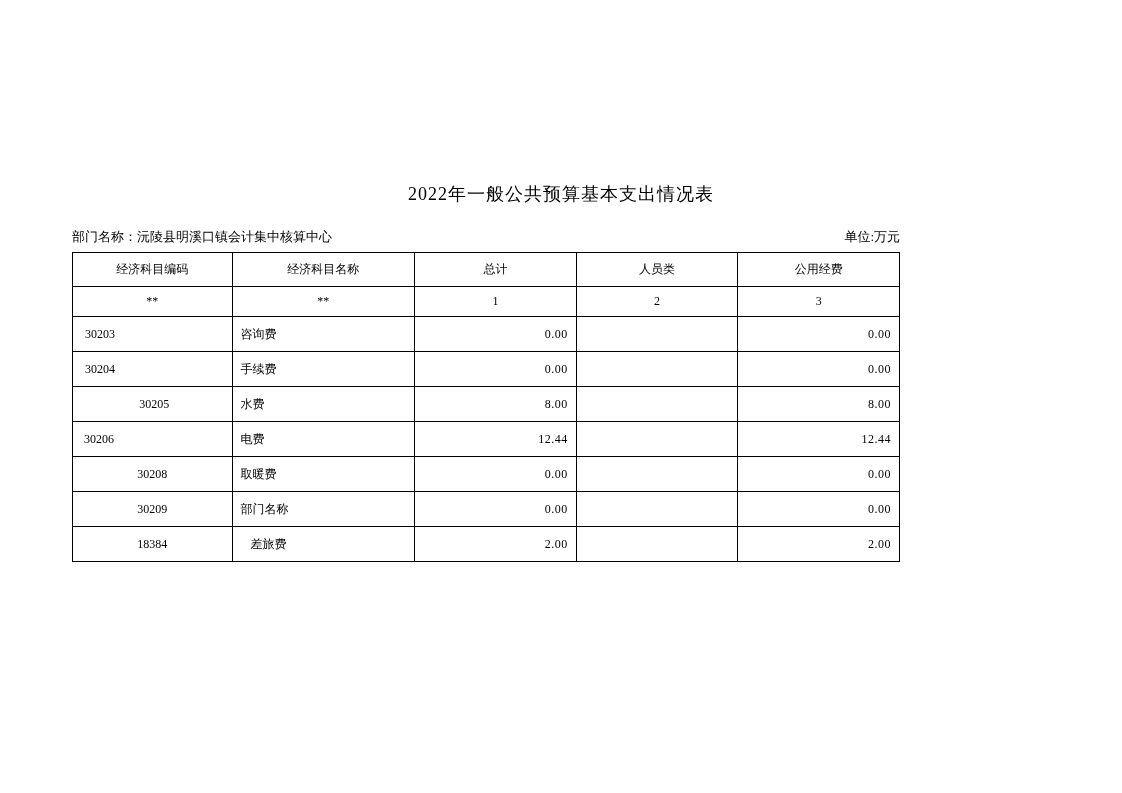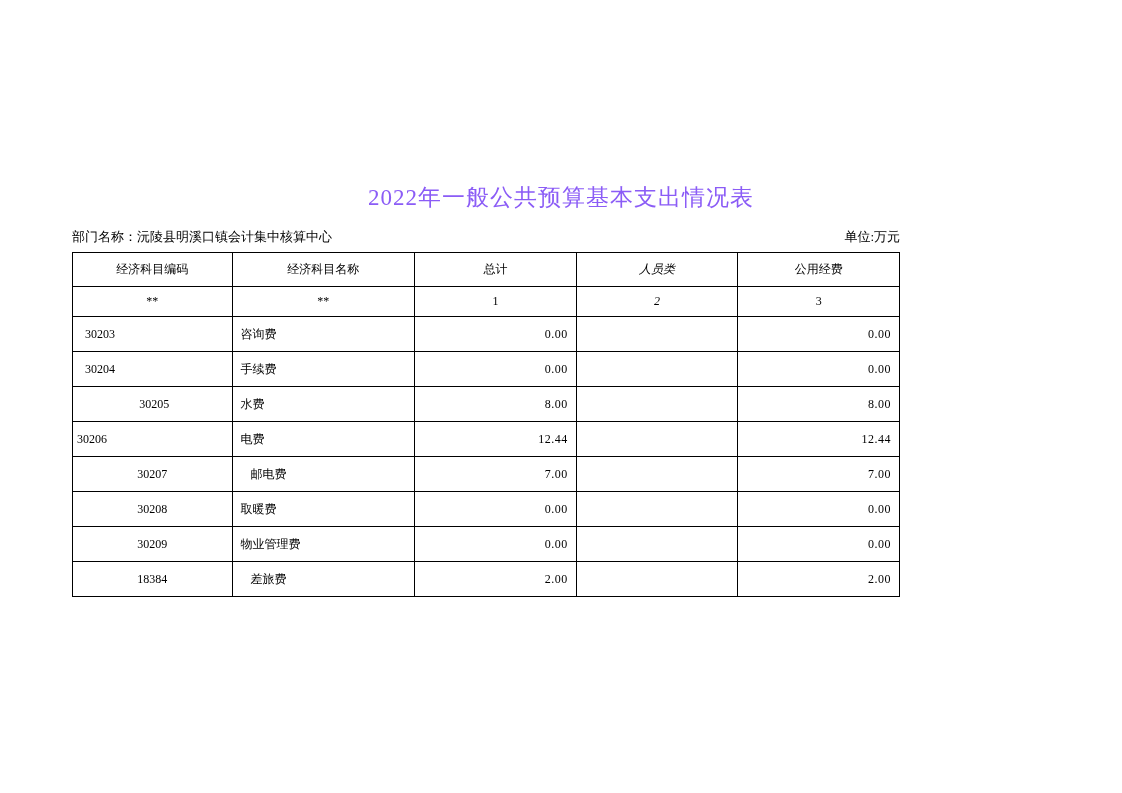--- a/index.html
+++ b/index.html
@@ -21,24 +21,24 @@
     top: 0;
     width: 1122px;
     height: 793px;
   }
   .doc-title {
     position: absolute;
     left: 0;
     top: 182px;
     width: 1122px;
     text-align: center;
-    font-size: 23px;
+    font-size: 18px;
     letter-spacing: 1px;
     font-family: "Liberation Serif", "DejaVu Serif", serif;
-    color: #8b5cf6;
+    color: #000000;
   }
   .meta-row {
     position: absolute;
     left: 72px;
     top: 228px;
     width: 828px;
     height: 18px;
     font-size: 13px;
   }
   .meta-left {
@@ -89,21 +89,20 @@
     width: 137px;
     text-align: right;
     padding-right: 14px;
     font-family: "Liberation Serif", "DejaVu Serif", serif;
     margin-top: 32px;
   }
   td.c-person {
     width: 137px;
     text-align: right;
     padding-right: 14px;
-    font-style: italic;
   }
   td.c-public {
     width: 137px;
     text-align: right;
     padding-right: 14px;
   }
   .num {
     letter-spacing: 0.5px;
   }
   .indent-1 {
@@ -157,46 +156,39 @@
 
       <tr>
         <td class="c-code" style="text-align:center;padding-left:12px">30205</td>
         <td class="c-name">水费</td>
         <td class="c-total num">8.00</td>
         <td class="c-person num"></td>
         <td class="c-public num">8.00</td>
       </tr>
 
       <tr>
-        <td class="c-code" style="text-align:left;padding-left:4px">30206</td>
+        <td class="c-code" style="text-align:left;padding-left:11px">30206</td>
         <td class="c-name">电费</td>
         <td class="c-total num">12.44</td>
         <td class="c-person num"></td>
         <td class="c-public num">12.44</td>
       </tr>
 
-      <tr>
-        <td class="c-code">30207</td>
-        <td class="c-name indent-1">邮电费</td>
-        <td class="c-total num">7.00</td>
-        <td class="c-person num"></td>
-        <td class="c-public num">7.00</td>
-      </tr>
 
       <tr>
         <td class="c-code">30208</td>
         <td class="c-name">取暖费</td>
         <td class="c-total num">0.00</td>
         <td class="c-person num"></td>
         <td class="c-public num">0.00</td>
       </tr>
 
       <tr>
         <td class="c-code">30209</td>
-        <td class="c-name">物业管理费</td>
+        <td class="c-name">部门名称</td>
         <td class="c-total num">0.00</td>
         <td class="c-person num"></td>
         <td class="c-public num">0.00</td>
       </tr>
 
       <tr>
         <td class="c-code">18384</td>
         <td class="c-name indent-1">差旅费</td>
         <td class="c-total num">2.00</td>
         <td class="c-person num"></td>

